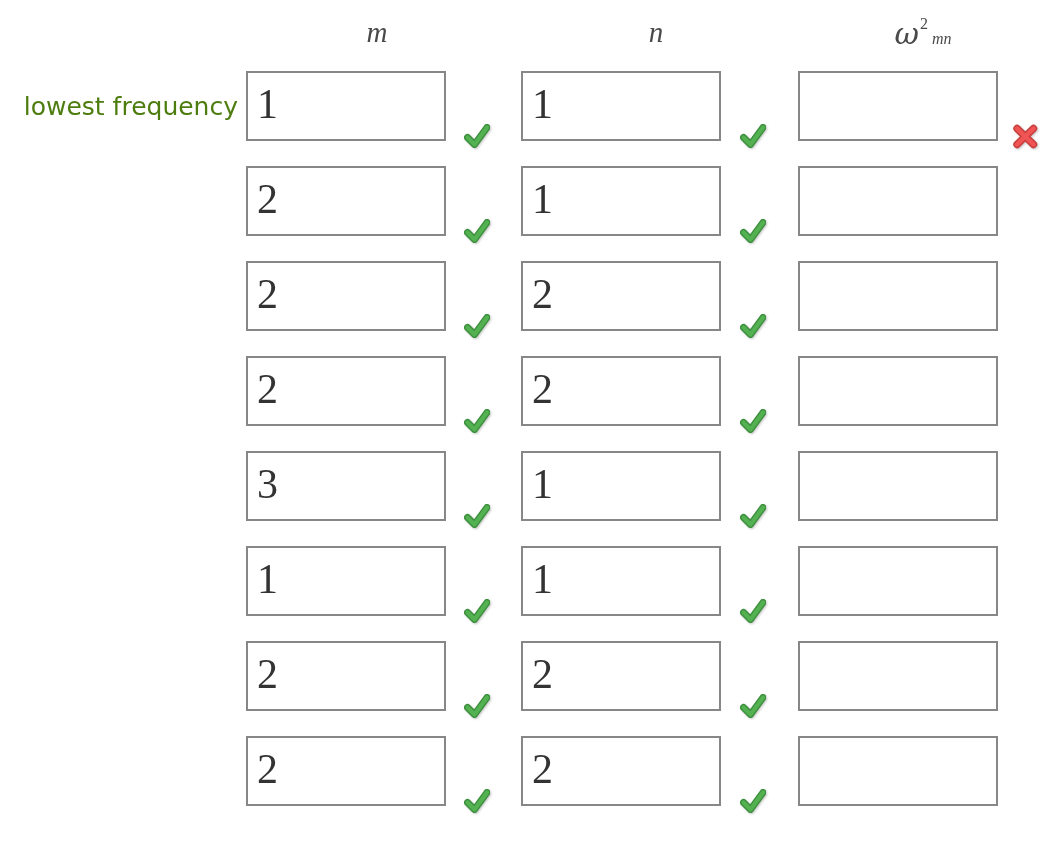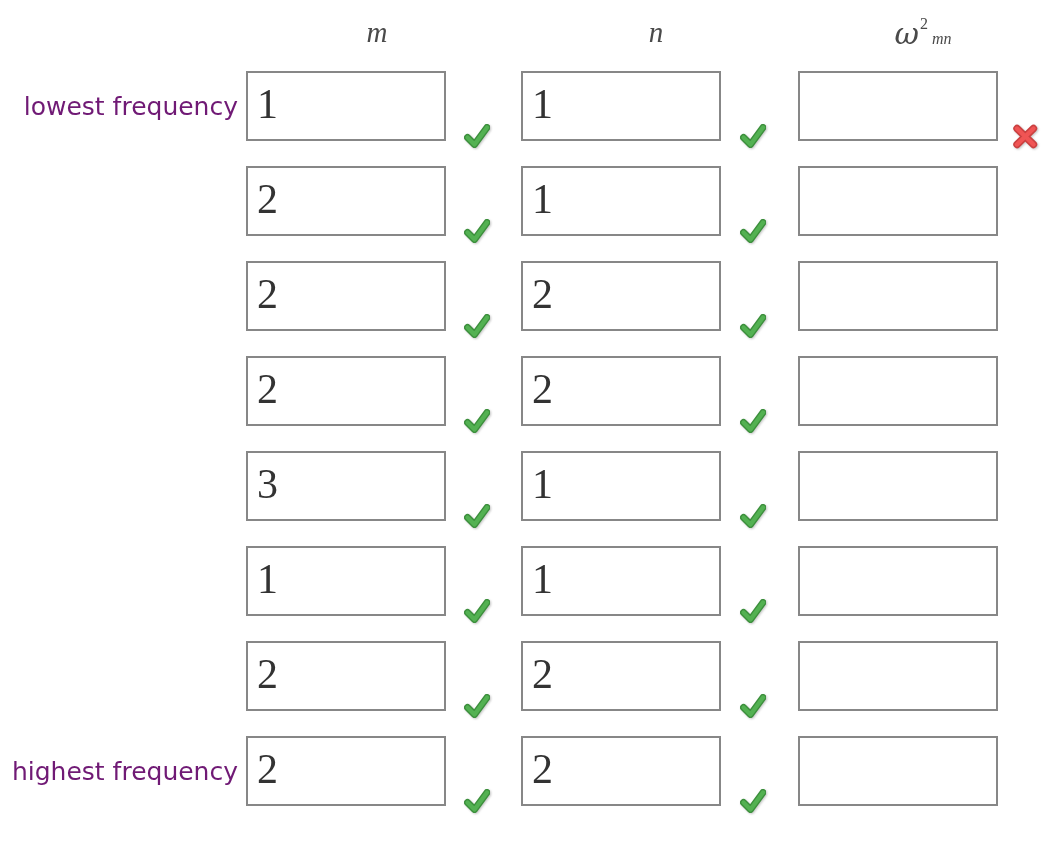--- a/index.html
+++ b/index.html
@@ -55,21 +55,21 @@
   
   .row { position: absolute; left: 0; width: 1051px; height: 70px; }
   .row-label {
     position: absolute;
     left: 0; top: 0;
     width: 238px; height: 70px;
     display: flex;
     align-items: center;
     justify-content: flex-end;
     font-size: 25px;
-    color: #701a75;
+    color: #4d7c0f;
     white-space: nowrap;
   }
   .field {
     position: absolute;
     top: 0;
     width: 200px;
     height: 70px;
     box-sizing: border-box;
     border: 2px solid #878787;
     background: #ffffff;
@@ -312,21 +312,20 @@
             <path d="M3.5 14.5 L10.5 21.5 L23 4.5" fill="none" stroke="#53b152" stroke-width="4.2" stroke-linecap="round" stroke-linejoin="round"></path>
           </svg>
         </span>
 
     <div class="field field-omega" role="textbox">
       <span class="value"></span>
     </div>
     <span class="icon-slot icon-omega"></span>
   </div>
       <div class="row" style="top: 736px;">
-    <div class="row-label">highest frequency</div>
 
     <div class="field field-m" role="textbox">
       <span class="value">2</span>
     </div>
     <span class="icon-slot icon-m">
           <svg width="26" height="26" viewBox="0 0 26 26" xmlns="http://www.w3.org/2000/svg">
             <path d="M3.5 14.5 L10.5 21.5 L23 4.5" fill="none" stroke="#3c8f3c" stroke-width="7" stroke-linecap="round" stroke-linejoin="round"></path>
             <path d="M3.5 14.5 L10.5 21.5 L23 4.5" fill="none" stroke="#53b152" stroke-width="4.2" stroke-linecap="round" stroke-linejoin="round"></path>
           </svg>
         </span>

